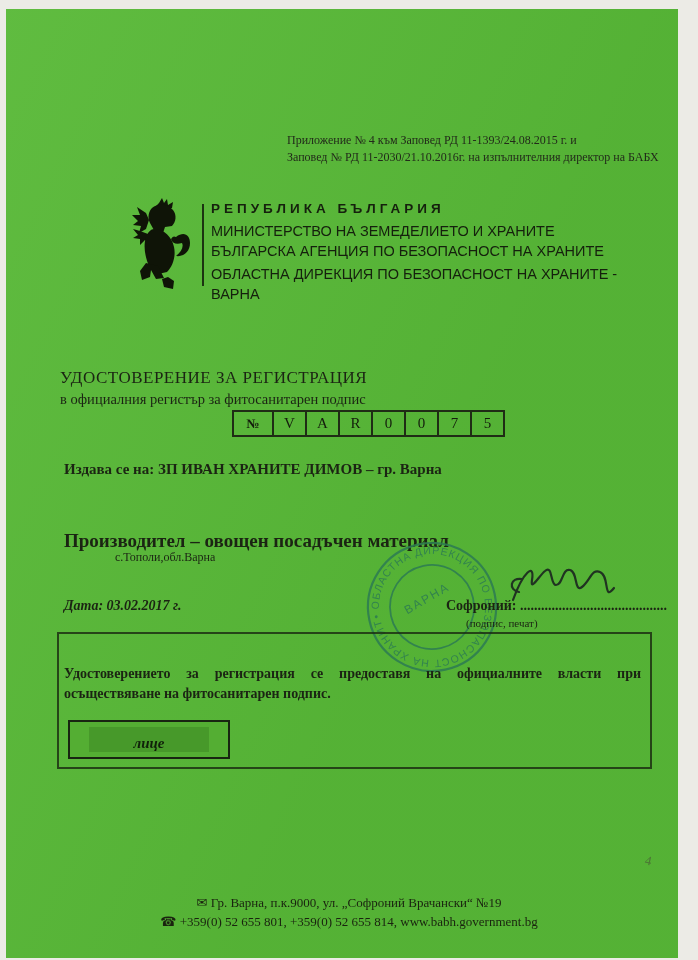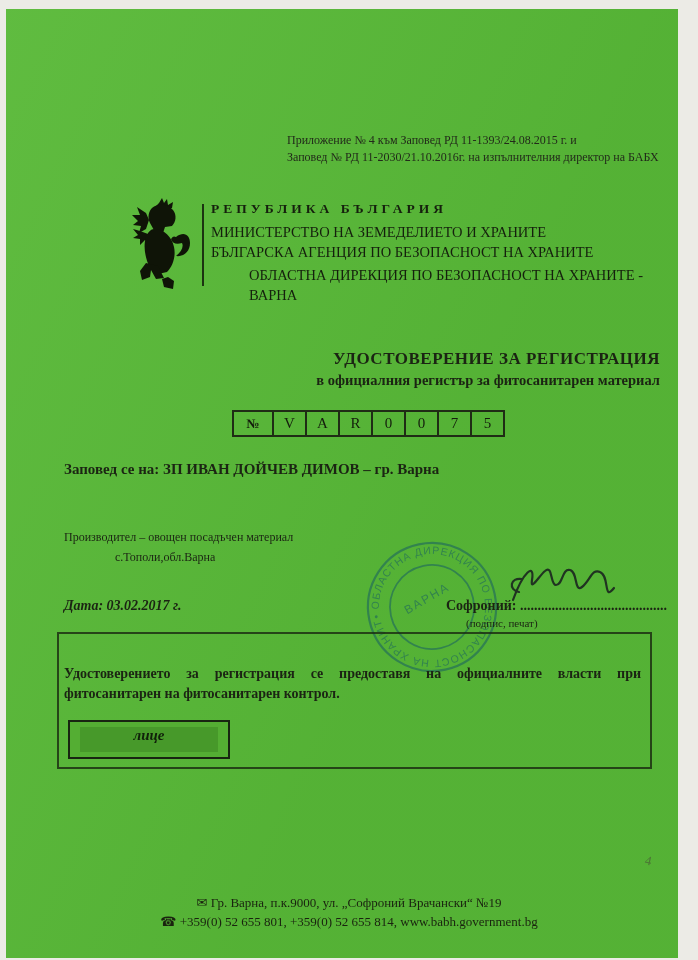--- a/index.html
+++ b/index.html
@@ -9,53 +9,53 @@
          background-image:linear-gradient(115deg, rgba(255,255,255,0.04), rgba(0,40,0,0.05) 60%);}
   .abs{position:absolute;}
   .ink{color:#1b2413;}
   .serif{font-family:"Liberation Serif", serif;}
   .sans{font-family:"Liberation Sans", sans-serif;}
 
   .annex{left:287px; top:132px; width:396px; font-size:12px; line-height:16.5px; color:#222a1a;}
 
   .emblem{left:132px; top:197px; width:64px; height:94px;}
   .hdr-rule{left:202px; top:204px; width:2px; height:82px; background:rgba(18,28,10,0.85);}
-  .hdr{left:211px; top:201px; width:440px; color:#15200d;font-family:Liberation Serif, serif;}
+  .hdr{left:211px; top:201px; width:440px; color:#15200d;}
   .hdr .rep{font-size:13.5px; font-weight:bold; letter-spacing:4px; margin-bottom:5px;}
   .hdr .ln{font-size:14.5px; line-height:20px;}
-  .hdr .ln.last{margin-top:3px;margin-left:38px;}
+  .hdr .ln.last{margin-top:3px;}
 
-  .titleblk{left:60px; top:349px; width:600px; text-align:right; font-weight:bold;}
+  .titleblk{left:60px; top:368px; width:600px; text-align:left; font-weight:normal;}
   .titleblk .main{font-size:17px; letter-spacing:0.5px;}
   .titleblk .sub{font-size:14.5px; margin-top:3px;}
 
   .regnum{left:232px; top:410px; display:flex; border:2px solid #1f2c15;}
   .regnum .cell{width:31px; height:23px; border-left:2px solid #1f2c15; display:flex;
                 align-items:center; justify-content:center; font-size:15px; color:#141d0c;}
   .regnum .cell.lbl{width:38px; border-left:none; font-size:13px; font-weight:bold;}
 
   .issued{left:64px; top:461px; font-size:15px; font-weight:bold;}
-  .producer{left:64px; top:530px; font-size:12px; font-weight:normal;text-align:right;}
+  .producer{left:64px; top:530px; font-size:19px; font-weight:bold;text-align:right;}
   .prod-addr{left:76px; top:550px; font-size:12px;margin-left:39px;}
   .dateline{left:64px; top:598px; font-size:14px; font-weight:bold;font-style:italic;}
 
   .director{left:446px; top:598px; font-size:14px; font-weight:bold; white-space:nowrap;}
   .sig-note{left:466px; top:617px; font-size:11px;}
 
   .stamp{left:360px; top:535px; width:144px; height:144px; transform:rotate(-12deg); opacity:0.88;}
   .signature{left:503px; top:558px; width:120px; height:58px;}
 
   .frame{left:57px; top:632px; width:591px; height:133px; border:2px solid rgba(25,40,16,0.8);}
   .statement{left:64px; top:664px; width:577px; font-size:14px; font-weight:bold; line-height:20px;
              text-align:justify;}
 
   .facebox{left:68px; top:720px; width:158px; height:35px; border:2px solid #182511;
            background:#54ae33; display:flex; align-items:center; justify-content:center;}
-  .facebox .inner{width:138px; height:25px; background:rgba(15,60,8,0.18);
-           display:flex; align-items:flex-start; justify-content:center;}
+  .facebox .inner{width:120px; height:25px; background:rgba(15,60,8,0.18);
+           display:flex; align-items:flex-end; justify-content:center;}
   .facebox .lbl{font-size:15px; font-weight:bold; font-style:italic; color:#10200a;}
 
   .smudge{left:645px; top:853px; font-size:13px; color:rgba(70,70,55,0.55); transform:rotate(12deg);}
 
   .footer{left:0; top:894px; width:698px; text-align:center; font-size:13px; line-height:18.5px; color:#1a230f;}
   .footer .icon{font-size:13px;}
 </style>
 </head>
 <body>
 
@@ -83,35 +83,35 @@
 
   <div class="abs hdr sans">
     <div class="rep">РЕПУБЛИКА БЪЛГАРИЯ</div>
     <div class="ln">МИНИСТЕРСТВО НА ЗЕМЕДЕЛИЕТО И ХРАНИТЕ</div>
     <div class="ln">БЪЛГАРСКА АГЕНЦИЯ ПО БЕЗОПАСНОСТ НА ХРАНИТЕ</div>
     <div class="ln last">ОБЛАСТНА ДИРЕКЦИЯ ПО БЕЗОПАСНОСТ НА ХРАНИТЕ - ВАРНА</div>
   </div>
 
   <div class="abs titleblk serif ink">
     <div class="main">УДОСТОВЕРЕНИЕ ЗА РЕГИСТРАЦИЯ</div>
-    <div class="sub">в официалния регистър за фитосанитарен материал</div>
+    <div class="sub">в официалния регистър за фитосанитарен подпис</div>
   </div>
 
   <div class="abs regnum serif">
     <div class="cell lbl">№</div>
     <div class="cell">V</div>
     <div class="cell">A</div>
     <div class="cell">R</div>
     <div class="cell">0</div>
     <div class="cell">0</div>
     <div class="cell">7</div>
     <div class="cell">5</div>
   </div>
 
-  <div class="abs issued serif ink">Заповед се на: ЗП ИВАН ДОЙЧЕВ ДИМОВ – гр. Варна</div>
+  <div class="abs issued serif ink">Издава се на: ЗП ИВАН ХРАНИТЕ ДИМОВ – гр. Варна</div>
 
   <div class="abs producer serif ink">Производител – овощен посадъчен материал</div>
   <div class="abs prod-addr serif ink">с.Тополи,обл.Варна</div>
 
   <div class="abs dateline serif ink">Дата: 03.02.2017 г.</div>
 
   <svg class="abs stamp" viewBox="0 0 144 144">
     <circle cx="72" cy="72" r="64" fill="none" stroke="#2e7d52" stroke-width="2.2"></circle>
     <circle cx="72" cy="72" r="42" fill="none" stroke="#2e7d52" stroke-width="1.8"></circle>
     <defs>
@@ -129,21 +129,21 @@
   </div>
   <div class="abs sig-note serif ink">(подпис, печат)</div>
   <svg class="abs signature" viewBox="0 0 120 58">
     <g stroke="#203321" stroke-width="2.2" fill="none" stroke-linecap="round">
       <path d="M10 42 C 20 14, 32 4, 29 22 C 27 34, 36 18, 42 13 C 50 6, 47 27, 53 27 C 60 27, 59 10, 67 12 C 75 14, 71 35, 79 29 C 87 23, 89 10, 97 14 C 107 18, 100 44, 111 30"></path>
       <path d="M16 34 C 5 32, 7 19, 19 21"></path>
     </g>
   </svg>
 
   <div class="abs frame"></div>
-  <div class="abs statement serif ink">Удостоверението за регистрация се предоставя на официалните власти при фитосанитарен на фитосанитарен контрол.</div>
+  <div class="abs statement serif ink">Удостоверението за регистрация се предоставя на официалните власти при осъществяване на фитосанитарен подпис.</div>
 
   <div class="abs facebox">
     <div class="inner">
       <span class="lbl serif">лице</span>
     </div>
   </div>
 
   <div class="abs smudge serif">4</div>
 
   <div class="abs footer serif">

